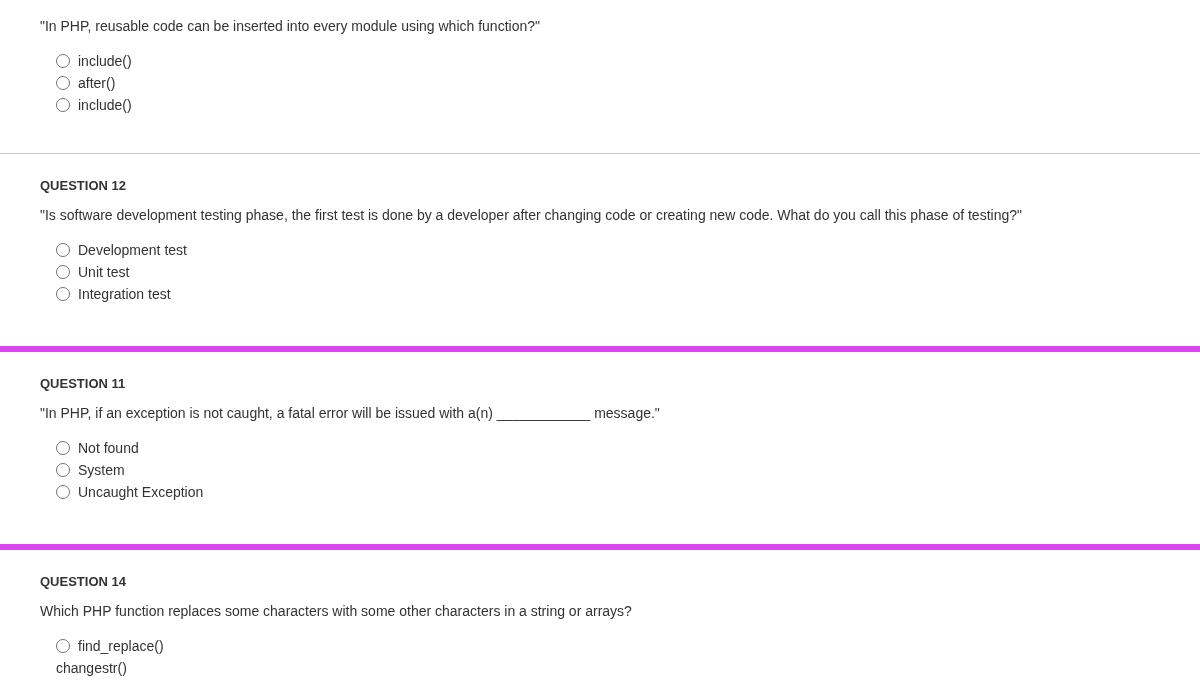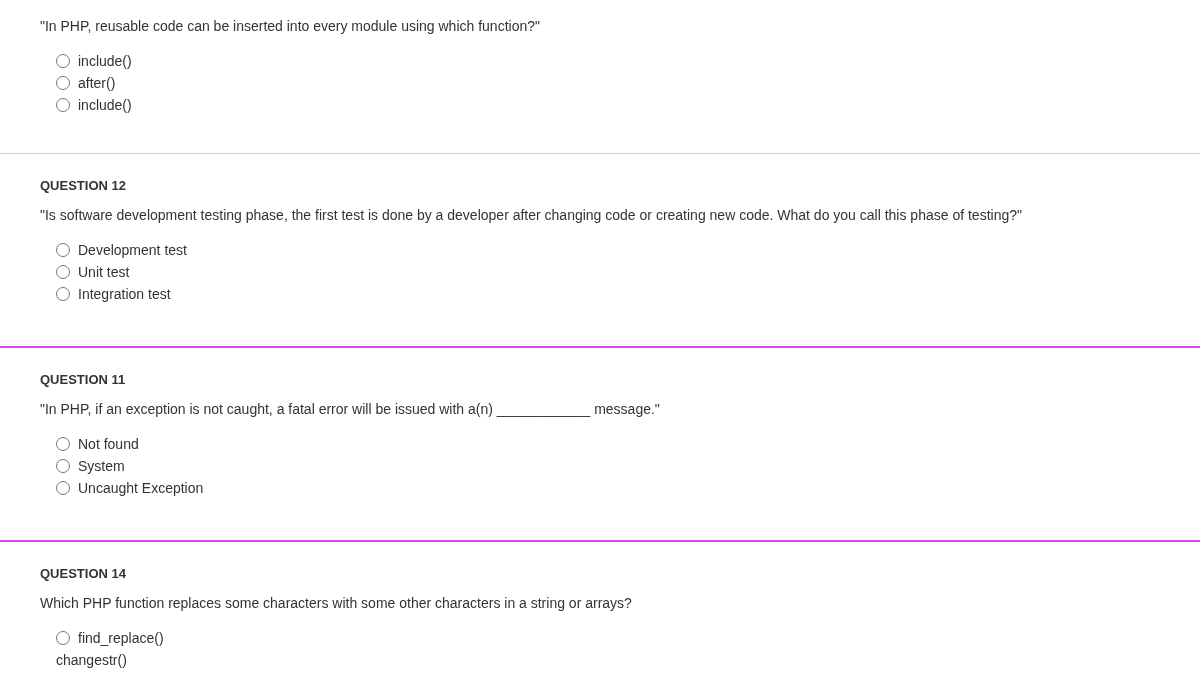--- a/index.html
+++ b/index.html
@@ -16,21 +16,21 @@
     }
 
     .page-container {
       max-width: 1200px;
       margin: 0 auto;
       background: #fff;
     }
 
     .question-block {
       padding: 24px 40px 28px 40px;
-      border-bottom: 2px solid #d946ef;
+      border-bottom: 6px solid #d946ef;
     }
 
     .question-number {
       font-weight: bold;
       font-size: 13px;
       margin-bottom: 12px;
       color: #333;
     }
 
     .question-text {

